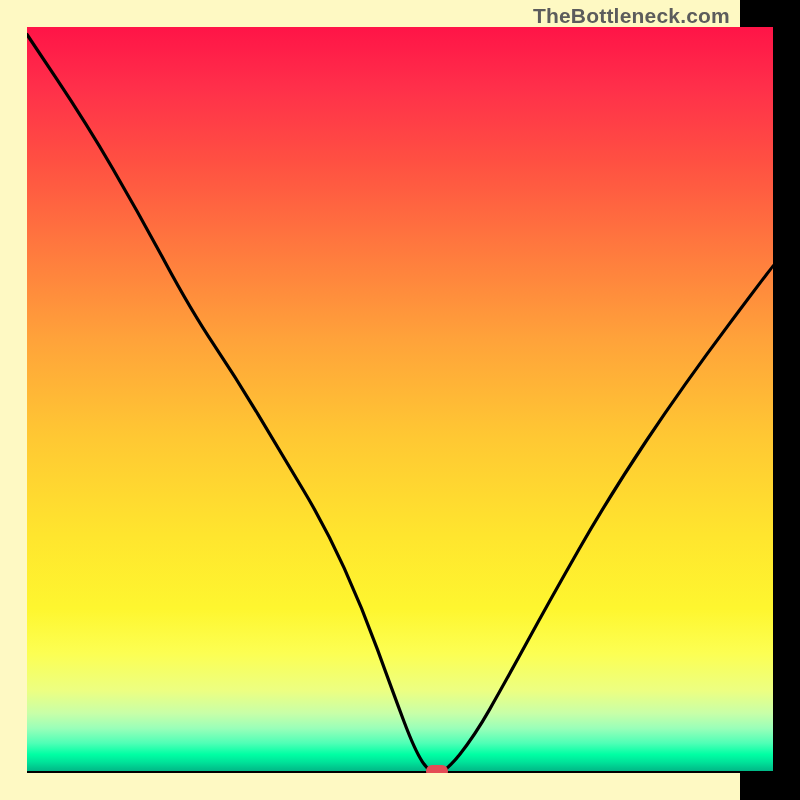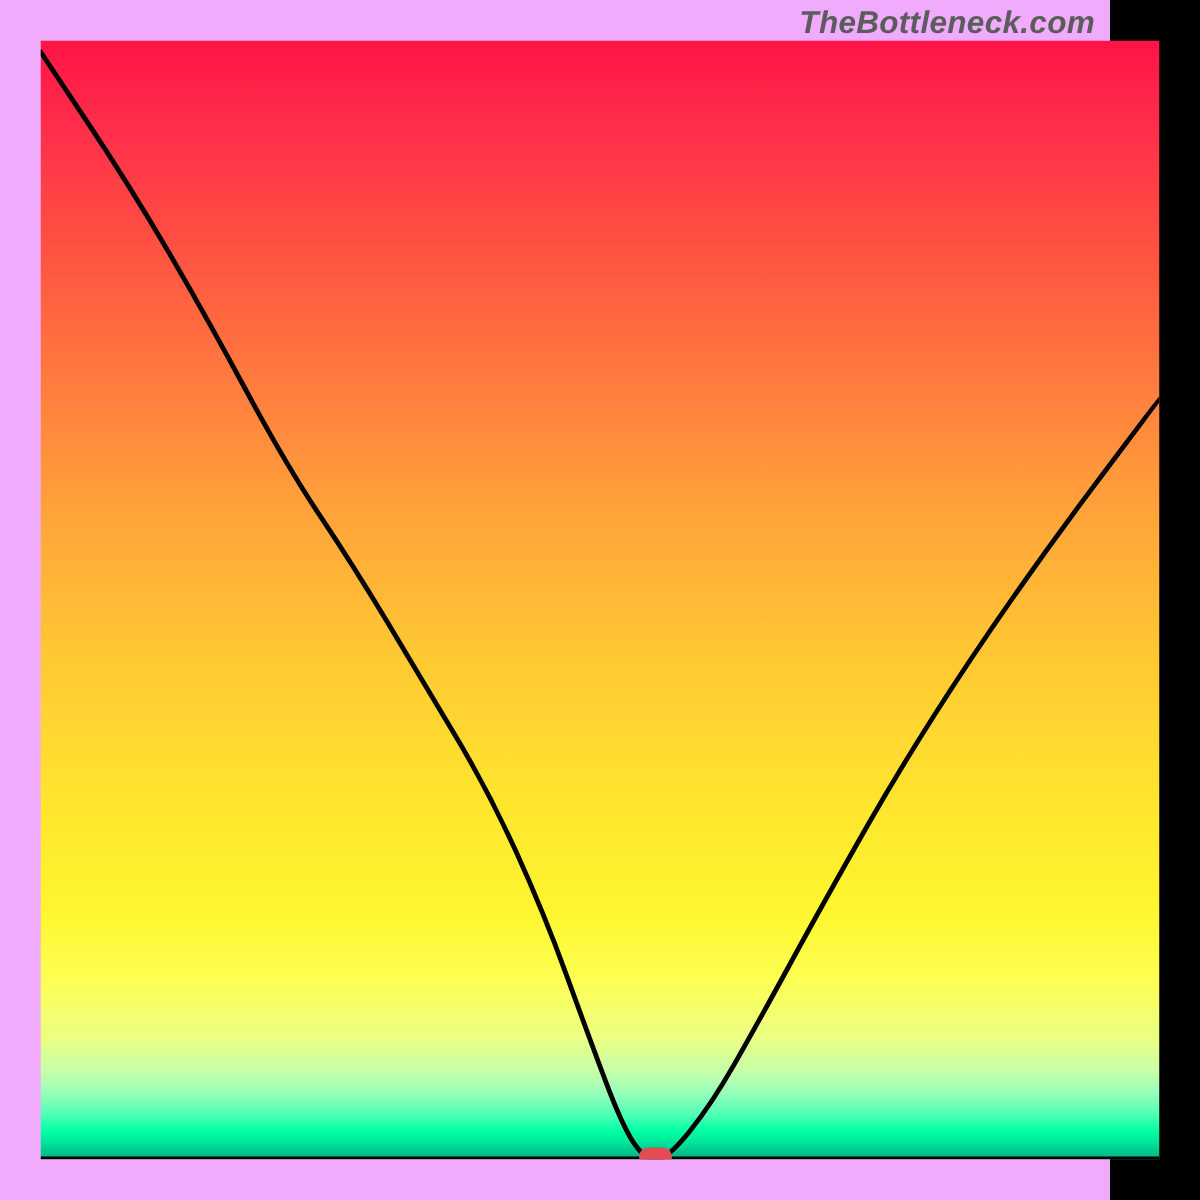--- a/index.html
+++ b/index.html
@@ -8,22 +8,21 @@
     width: 800px;
     height: 800px;
     background: #000;
     overflow: hidden;
     font-family: Arial, Helvetica, sans-serif;
   }
   .frame {
     position: relative;
     width: 740px;
     height: 800px;
-    background: #f0abfc;
-    font-style: italic;
+    background: #fef9c3;
   }
   .watermark {
     position: absolute;
     top: 4px;
     right: 10px;
     color: #5c5c5c;
     font-size: 21px;
     font-weight: 600;
     letter-spacing: 0.2px;
     z-index: 10;

